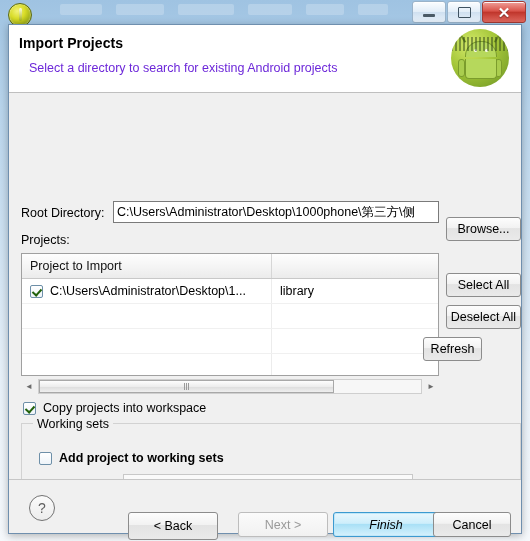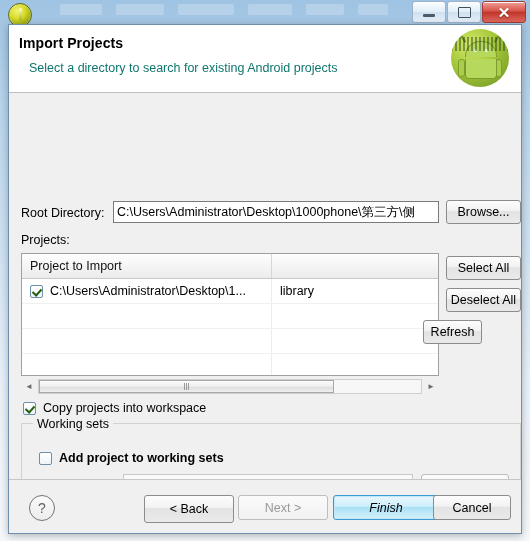--- a/index.html
+++ b/index.html
@@ -72,21 +72,21 @@
     border-bottom:1px solid #bfbfbf;
     box-sizing:border-box;
   }
   #title{
     position:absolute; left:10px; top:10px;
     font-size:14px; font-weight:bold; color:#000;
     letter-spacing:.1px;
   }
   #subtitle{
     position:absolute; left:20px; top:36px;
-    font-size:12.5px; color:#0f766e;
+    font-size:12.5px; color:#6d28d9;
   }
   #android-logo{
     position:absolute; right:12px; top:4px;
     width:58px; height:58px; border-radius:50%;
     background: radial-gradient(circle at 34% 28%, #d4e96a 0%, #a4c639 45%, #7da32a 82%, #5f7d1f 100%);
     overflow:hidden;
   }
   .droid-head{
     position:absolute; left:50%; top:12px; margin-left:-15px;
     width:30px; height:15px;
@@ -134,20 +134,21 @@
 
   
   .btn{
     box-sizing:border-box;
     border:1px solid #8c8c8c; border-radius:3px;
     background: linear-gradient(180deg,#fdfdfd 0%,#f2f2f2 45%,#e3e3e3 48%,#eaeaea 100%);
     font-size:12.5px; color:#000;
     display:flex; align-items:center; justify-content:center;
     font-family:"Liberation Sans",sans-serif;
     cursor:default;
+    margin-top:17px;
   }
   .btn.disabled{ color:#9a9a9a; border-color:#bdbdbd;
     background: linear-gradient(180deg,#fbfbfb,#f1f1f1); }
   .btn.default{
     border:1px solid #3c9ad0;
     background: linear-gradient(180deg,#eaf7fd 0%,#cdeefb 45%,#a9e0f6 50%,#d6f2fd 100%);
     box-shadow: 0 0 0 1px #bfe7f8 inset;
   }
 
   
@@ -240,21 +241,21 @@
     background:#f0f0f0;
     box-sizing:border-box;
   }
   #help-icon{
     position:absolute; left:20px; top:15px; width:24px;height:24px;
     border-radius:50%; border:1.5px solid #737373;
     display:flex; align-items:center; justify-content:center;
     color:#5f5f5f; font-size:14px;
     background: linear-gradient(180deg,#fbfbfb,#ececec);
   }
-  #btn-back{ position:absolute; left:135px; top:15px; width:90px; height:28px;}
+  #btn-back{ position:absolute; left:119px; top:15px; width:90px; height:28px;}
   #btn-next{ position:absolute; left:229px; top:15px; width:90px; height:25px;}
   #btn-finish{ position:absolute; left:324px; top:15px; width:106px; height:25px;font-style:italic;}
   #btn-cancel{ position:absolute; left:424px; top:15px; width:78px; height:25px;}
 </style>
 </head>
 <body>
 
 <div id="backdrop">
   <div id="bg-eclipse-icon"></div>
   <div class="bg-menu-ghost" style="left:60px;width:42px;"></div>

